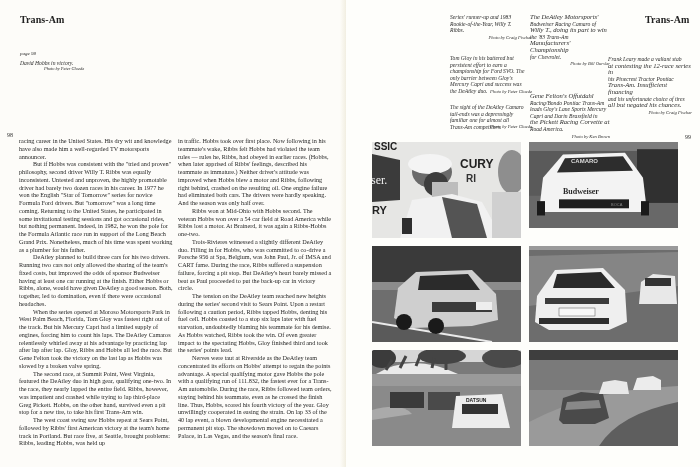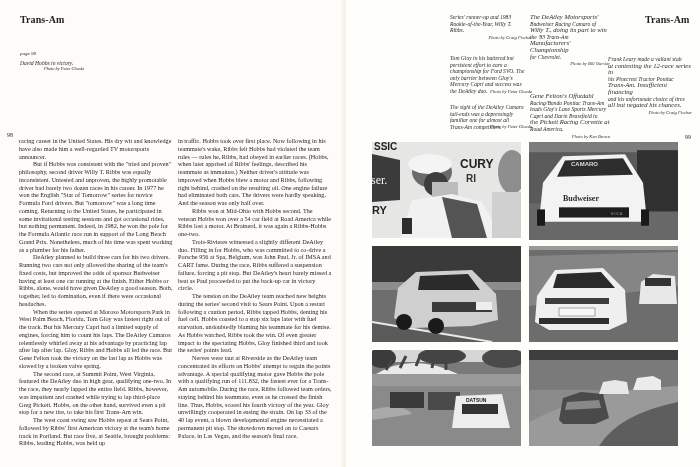--- a/index.html
+++ b/index.html
@@ -157,21 +157,21 @@
         <ellipse cx="64" cy="42" rx="12" ry="12" fill="#3d3d3d"></ellipse>
         <rect x="60" y="40" width="26" height="22" fill="#bcbcbc"></rect>
         <path d="M28,96 L40,58 L80,52 L110,60 L130,96 Z" fill="#f1f1f1"></path>
         <path d="M70,55 L105,62 L115,96 L80,96 Z" fill="#545454"></path>
         <ellipse cx="140" cy="30" rx="14" ry="22" fill="#8e8e8e"></ellipse>
         <rect x="120" y="50" width="29" height="46" fill="#d0d0d0"></rect>
         <rect x="30" y="76" width="10" height="16" fill="#2e2e2e"></rect>
       </svg>
     </div>
 
-    <div class="photo" style="left:183px; top:142px; width:149px; height:98px;">
+    <div class="photo" style="left:183px; top:142px; width:149px; height:86px;">
       <svg viewBox="0 0 149 96" preserveAspectRatio="none">
         <rect width="149" height="96" fill="#5a5a5a"></rect>
         <rect x="0" y="0" width="149" height="10" fill="#7d7d7d"></rect>
         <rect x="0" y="60" width="149" height="36" fill="#686868"></rect>
         <rect x="108" y="8" width="41" height="60" fill="#303030"></rect>
         <path d="M10,78 L14,40 L34,14 L96,12 L114,40 L118,78 Z" fill="#f3f3f3"></path>
         <path d="M36,18 L94,16 L104,32 L28,34 Z" fill="#2d2d2d"></path>
         <text x="42" y="24" font-family="Liberation Sans, sans-serif" font-weight="bold" font-size="6" fill="#ddd">CAMARO</text>
         <text x="34" y="58" font-family="Liberation Serif, serif" font-weight="bold" font-size="8" fill="#2a2a2a">Budweiser</text>
         <rect x="30" y="64" width="70" height="10" fill="#1e1e1e"></rect>

